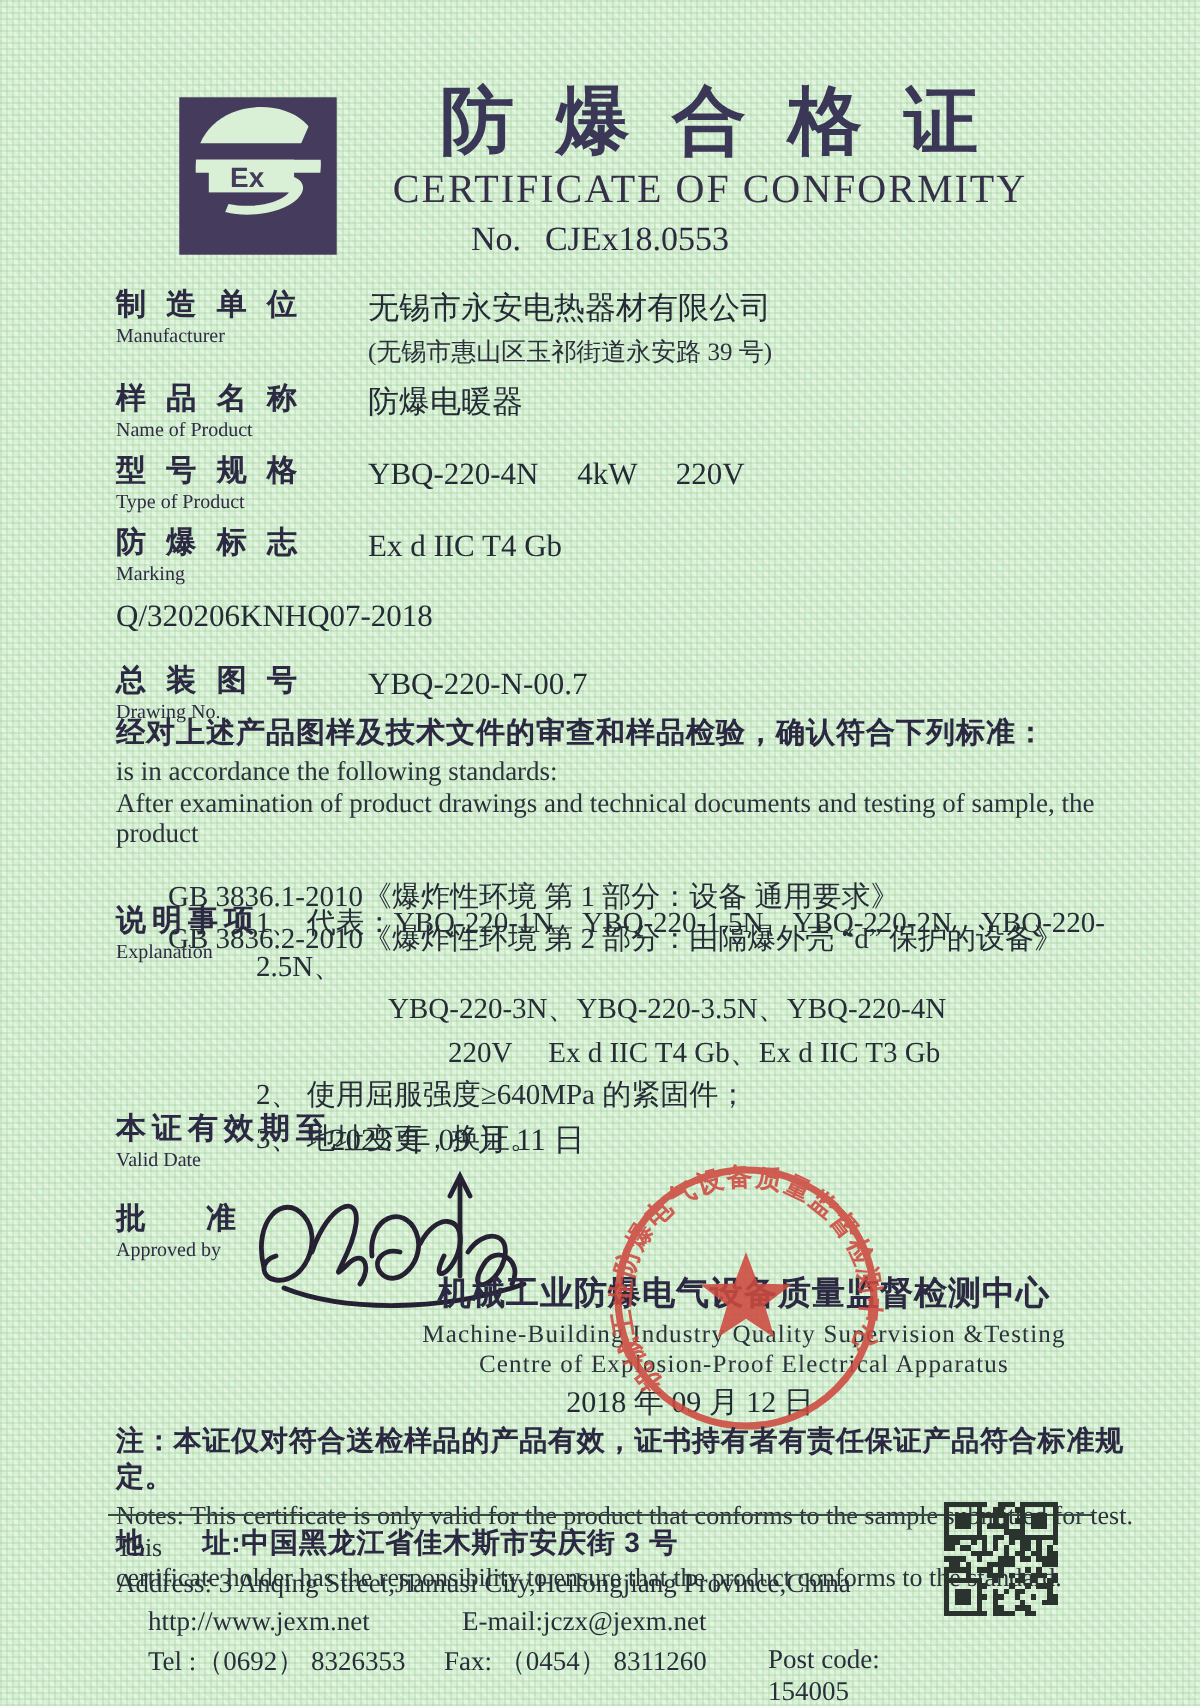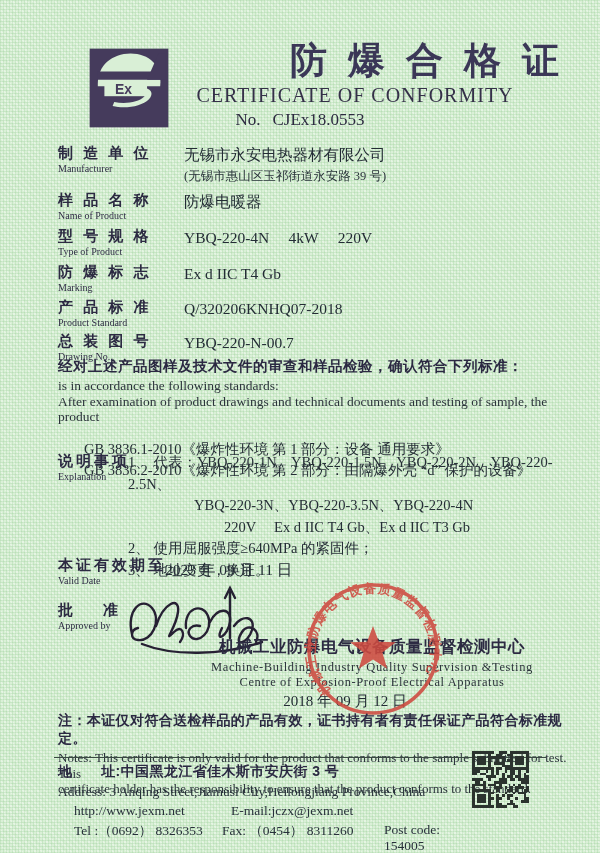--- a/index.html
+++ b/index.html
@@ -9,21 +9,21 @@
     background-color:#daf0d7;
     background-image:
       repeating-linear-gradient(0deg, rgba(150,205,148,.28) 0 1px, transparent 1px 3px),
       repeating-linear-gradient(90deg, rgba(150,205,148,.28) 0 1px, transparent 1px 3px),
       repeating-linear-gradient(45deg, rgba(255,255,255,.30) 0 2px, transparent 2px 5px);
     color:#2e2c46;
   }
   .abs{position:absolute;}
   
   .logo{left:88px;top:47px;width:82px;height:82px;}
-  .title-cn{left:150px;right:20px;top:36px;text-align:right;
+  .title-cn{left:150px;right:20px;top:36px;text-align:center;
     font-size:37px;font-weight:bold;color:#3b3757;letter-spacing:21px;white-space:nowrap;}
   .title-en{left:120px;right:10px;top:84px;text-align:center;
     font-family:"Liberation Serif",serif;font-size:20px;color:#343048;letter-spacing:1px;}
   .cert-no{left:0;right:0;top:110px;text-align:center;
     font-family:"Liberation Serif",serif;font-size:17px;color:#2c2a40;}
   .cert-no .no-label{margin-right:12px;}
   
   .fields{left:58px;top:144px;right:16px;}
   .frow{display:flex;align-items:flex-start;}
   .frow .lab{width:126px;flex:0 0 126px;}
@@ -120,24 +120,20 @@
       <div class="fval">YBQ-220-4N　 4kW 　220V</div>
     </div>
     <div class="frow h35">
       <div class="lab">
         <div class="lab-cn">防 爆 标 志</div>
         <div class="lab-en">Marking</div>
       </div>
       <div class="fval">Ex d IIC T4 Gb</div>
     </div>
     <div class="frow h35">
-      <div class="lab">
-        <div class="lab-cn">产 品 标 准</div>
-        <div class="lab-en">Product Standard</div>
-      </div>
       <div class="fval">Q/320206KNHQ07-2018</div>
     </div>
     <div class="frow h35">
       <div class="lab">
         <div class="lab-cn">总 装 图 号</div>
         <div class="lab-en">Drawing No.</div>
       </div>
       <div class="fval">YBQ-220-N-00.7</div>
     </div>
   </div>

